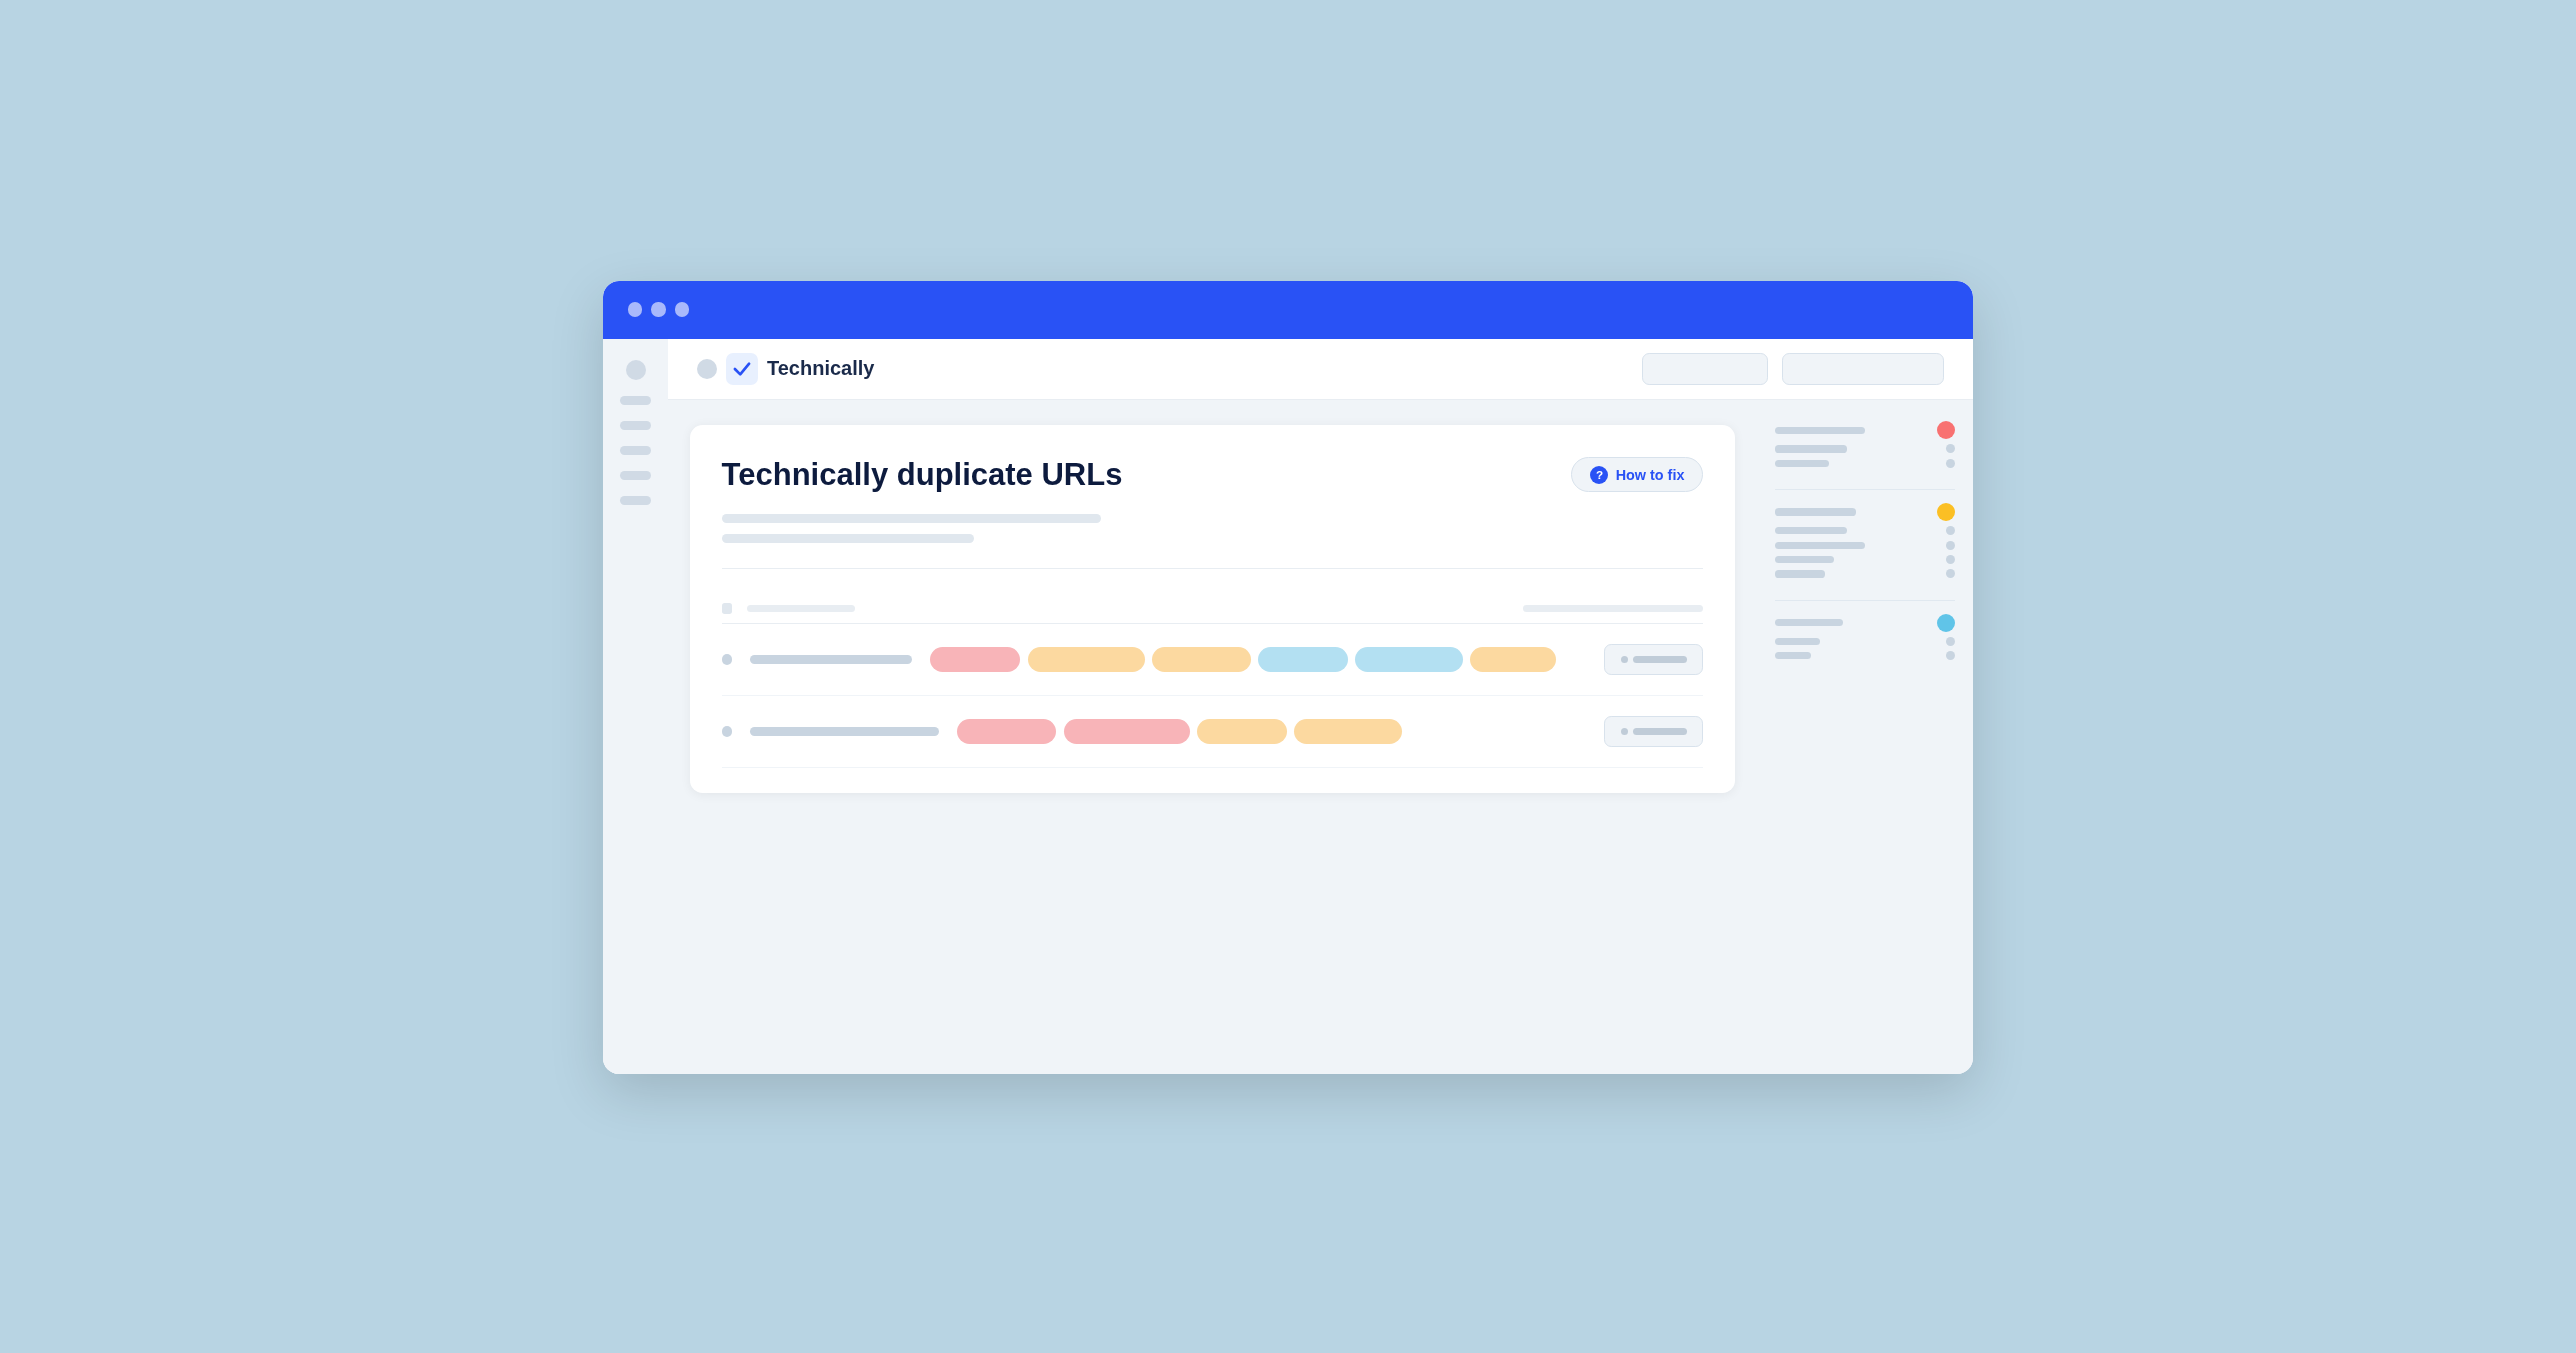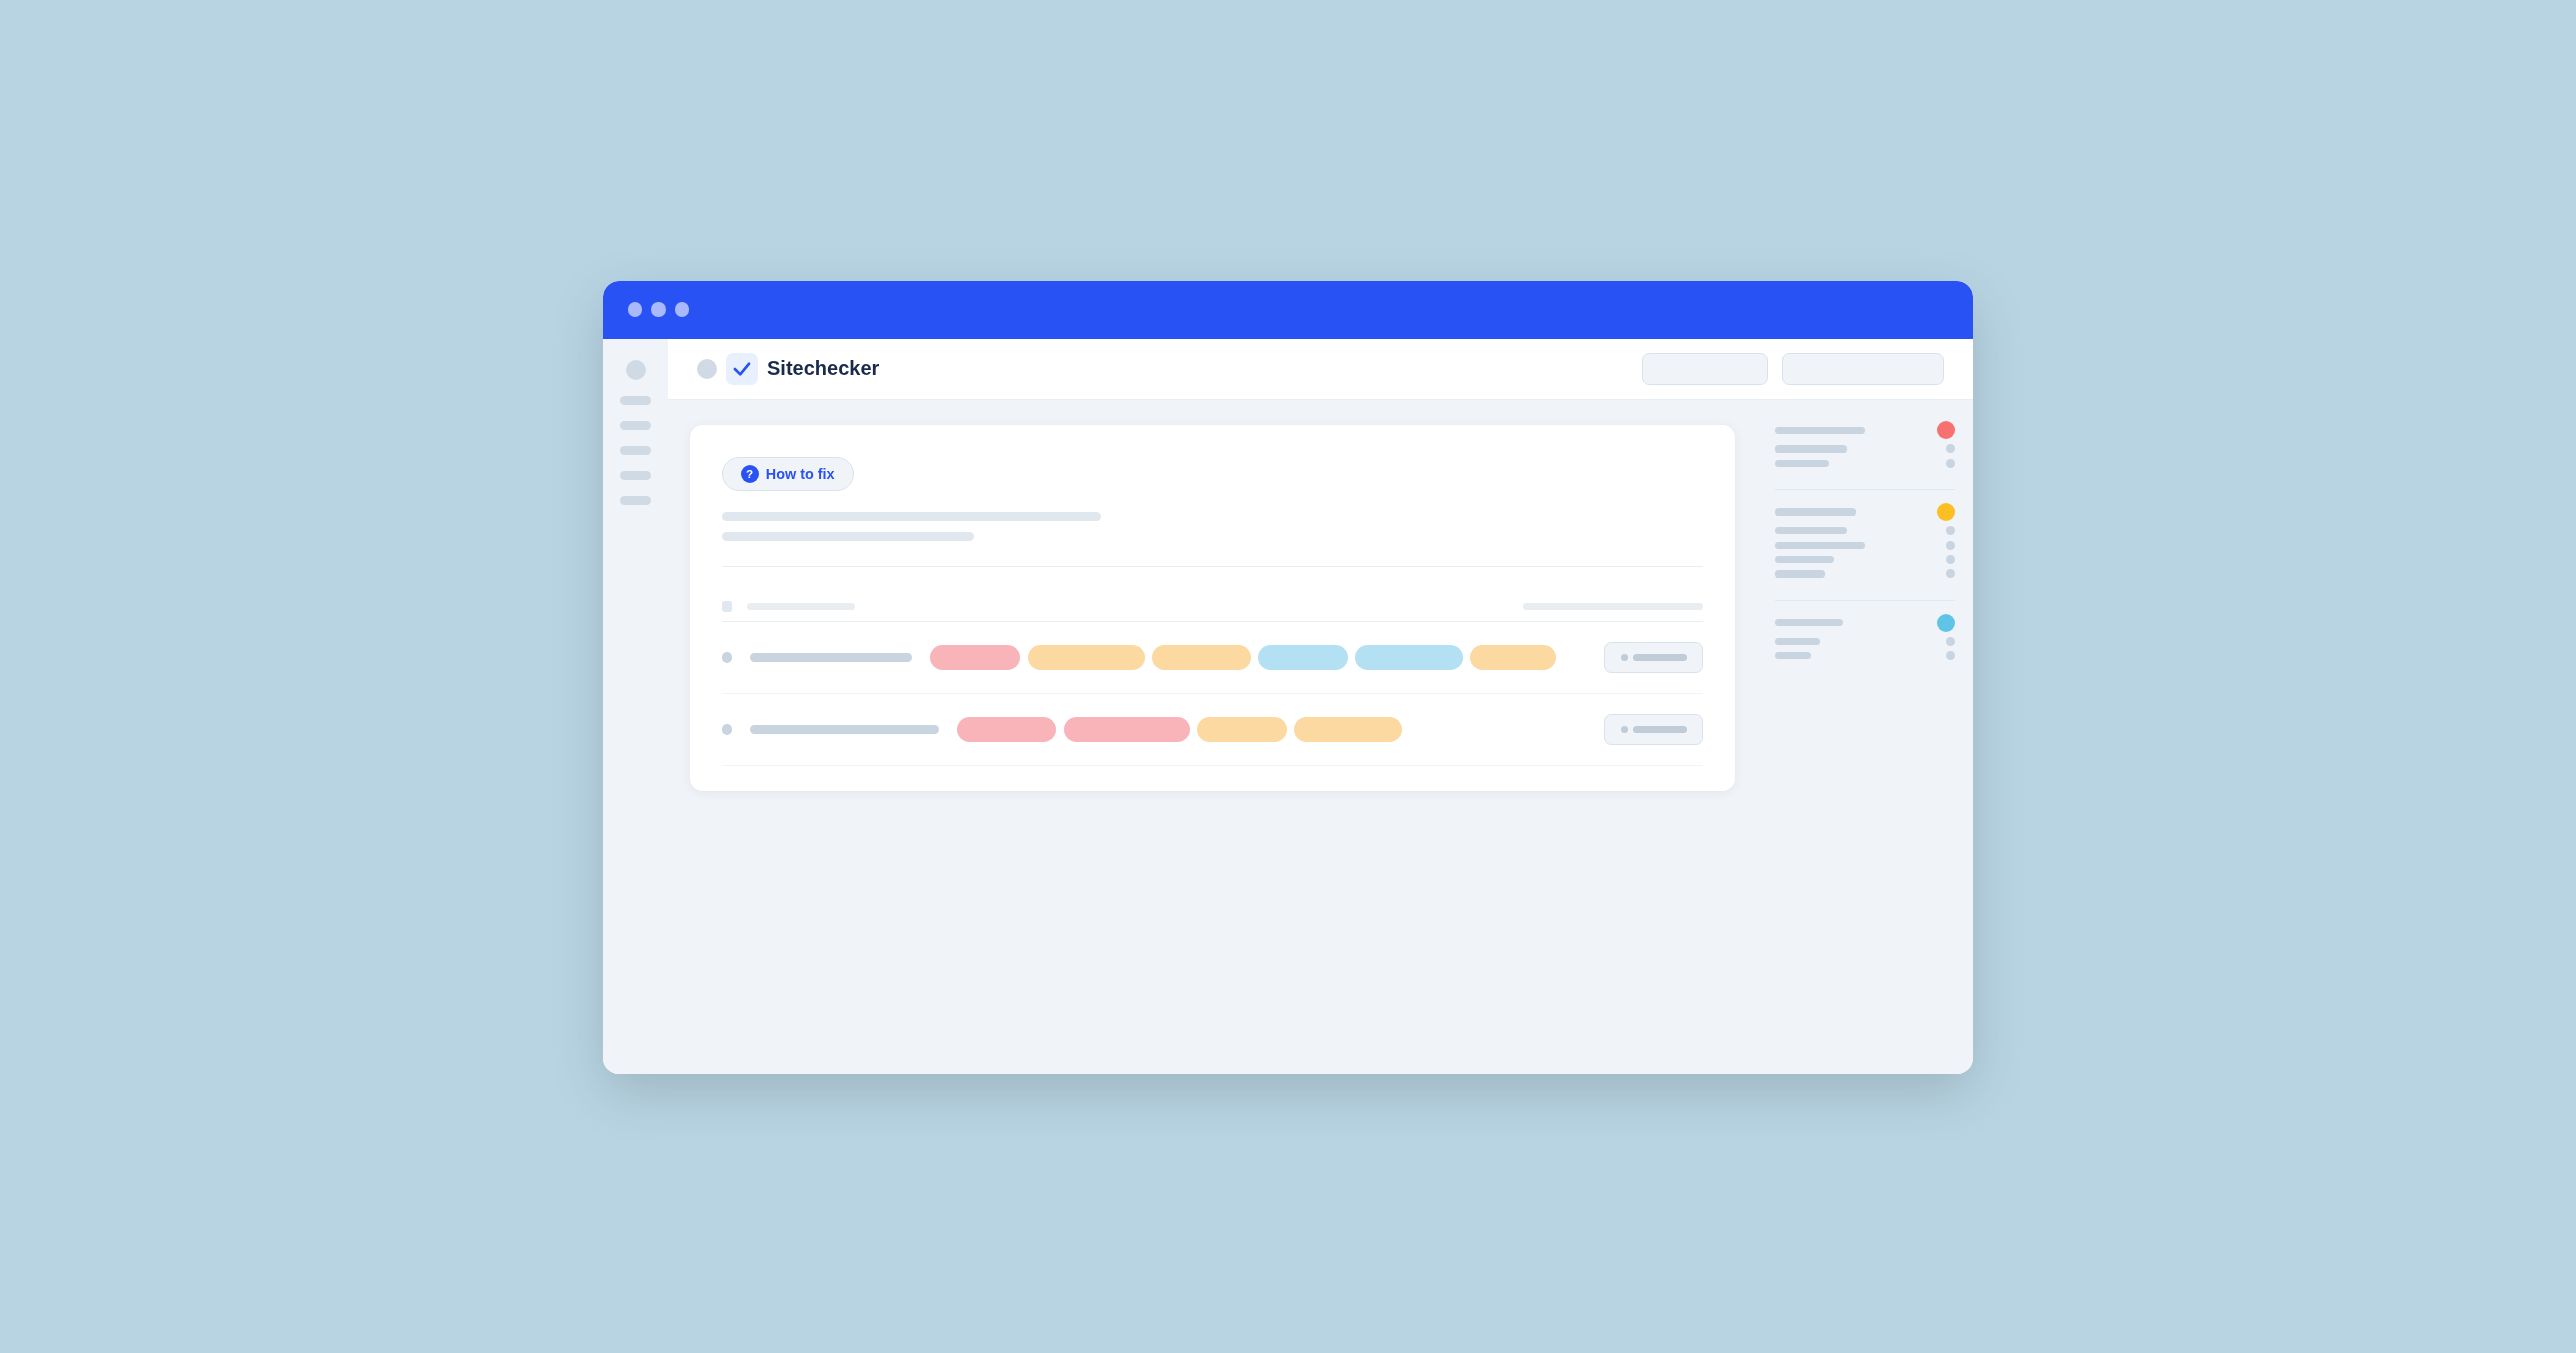--- a/index.html
+++ b/index.html
@@ -381,32 +381,33 @@
     <div style="flex:1; display:flex; flex-direction:column;">
 
       <div class="topbar">
         <div class="logo-area">
           <div class="logo-circle"></div>
 
           <svg class="logo-check" viewBox="0 0 36 36" fill="none">
             <rect width="36" height="36" rx="8" fill="#e8f0fe"></rect>
             <path d="M10 18 L16 24 L26 12" stroke="#2952f5" stroke-width="3" stroke-linecap="round" stroke-linejoin="round"></path>
           </svg>
-          <span class="logo-text">Sitechecker</span>
+          <span class="logo-text">Technically</span>
         </div>
         <div class="topbar-btn topbar-btn-1"></div>
         <div class="topbar-btn topbar-btn-2"></div>
       </div>
 
       <div class="content-wrapper">
 
         <div class="main-content">
           <div class="main-card">
 
             <div class="card-header">
+              <h1 class="card-title">Technically duplicate URLs</h1>
               <button class="how-to-fix-btn">
                 <div class="how-to-fix-icon">?</div>
                 <span class="how-to-fix-text">How to fix</span>
               </button>
             </div>
 
             <div class="desc-lines">
               <div class="desc-line-long skeleton"></div>
               <div class="desc-line-short skeleton"></div>
             </div>

